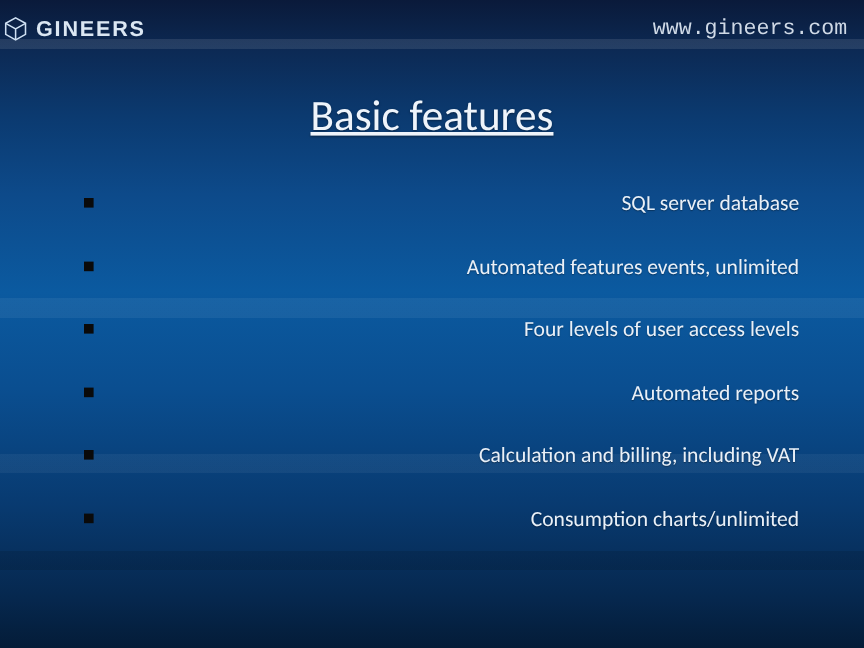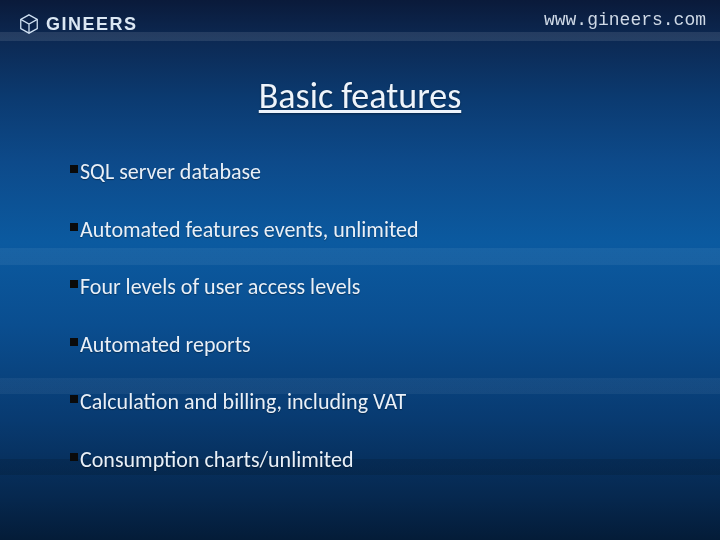--- a/index.html
+++ b/index.html
@@ -35,23 +35,24 @@
     background:
       linear-gradient(180deg, rgba(255,255,255,0) 0 6%, rgba(255,255,255,0.10) 6% 7.5%, rgba(255,255,255,0) 7.5% 100%),
       linear-gradient(180deg, rgba(255,255,255,0) 0 46%, rgba(255,255,255,0.06) 46% 49%, rgba(255,255,255,0) 49% 100%),
       linear-gradient(180deg, rgba(255,255,255,0) 0 70%, rgba(255,255,255,0.05) 70% 73%, rgba(255,255,255,0) 73% 100%),
       linear-gradient(180deg, rgba(0,0,0,0) 0 85%, rgba(0,0,0,0.12) 85% 88%, rgba(0,0,0,0) 88% 100%);
     pointer-events: none;
   }
   .header {
     position: absolute;
     top: 10px;
-    left: 18px;
+    left: 2px;
     right: 14px;
     display: flex;
+    align-items: center;
     justify-content: space-between;
     height: 28px;
   }
   .logo {
     display: flex;
     align-items: center;
     gap: 6px;
   }
   .logo-text {
     color: #dbe7f3;
@@ -79,25 +80,26 @@
   }
   .bullets {
     position: absolute;
     top: 158px;
     left: 54px;
     right: 54px;
   }
   .bullet {
     display: flex;
     align-items: flex-start;
-    gap: 2px;
+    gap: 14px;
     margin-bottom: 30px;
-    font-size: 22px;
+    font-size: 18px;
     color: #e9f0f8;
     text-shadow: 0 1px 1px rgba(0,0,0,0.35);
+    text-align: right;
   }
   .bullet-marker {
     width: 8px;
     height: 8px;
     background: #0a0a0a;
     margin-top: 7px;
     margin-left: 16px;
     flex: 0 0 auto;
   }
   .bullet-text {

